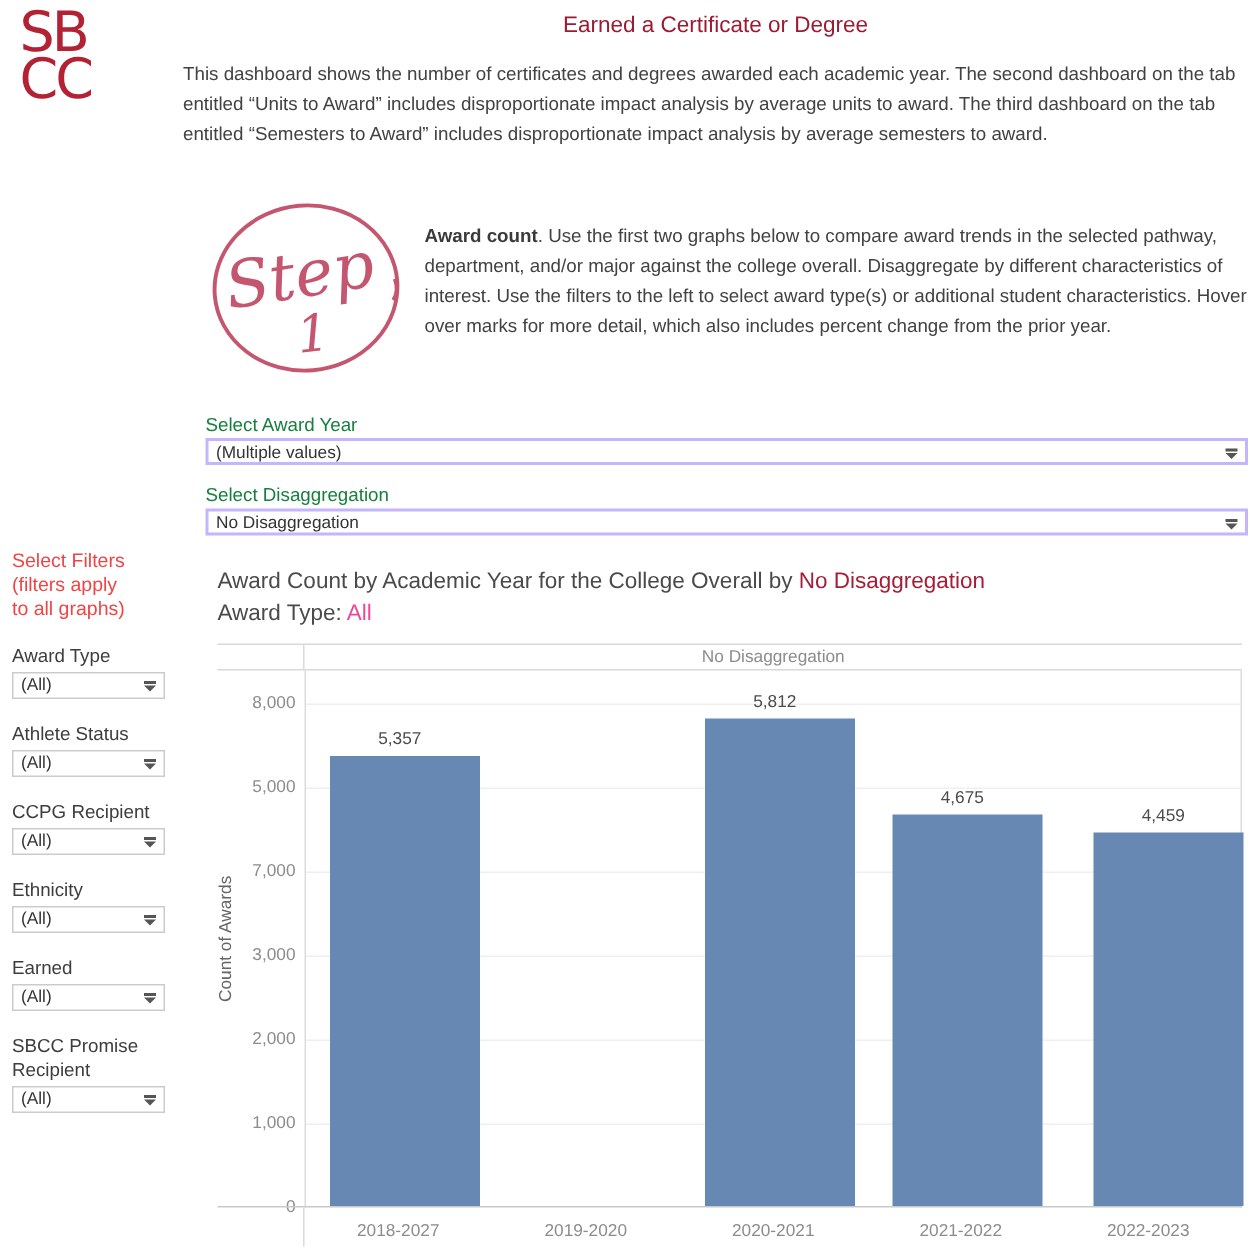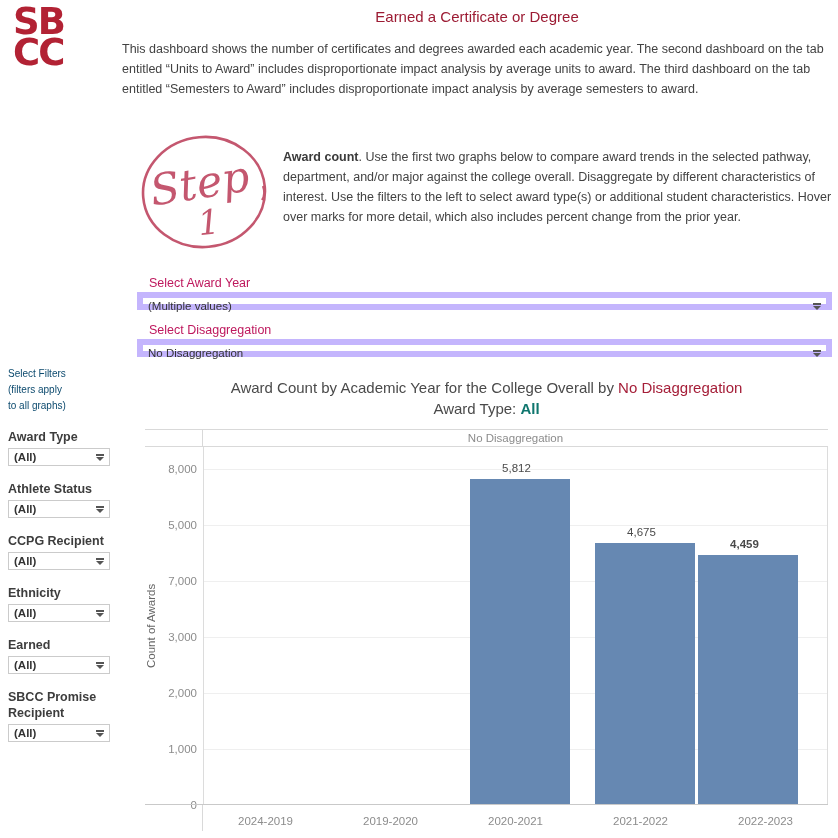--- a/index.html
+++ b/index.html
@@ -4,68 +4,68 @@
 <style>
   * { margin:0; padding:0; box-sizing:border-box; }
   html,body { background:#ffffff; }
   .page {
     position:relative; width:838px; height:838px; background:#fff;
     font-family:"Liberation Sans", sans-serif; overflow:hidden;
   }
   
   .logo {
     position:absolute; left:13px; top:6px; color:#b22234;
-    font-family:"DejaVu Sans", sans-serif; font-weight:bold;
+    font-family:"DejaVu Sans", sans-serif; font-weight:normal;
     font-size:37px; line-height:31px; letter-spacing:-2px;
   }
   
   .page-title {
     position:absolute; left:120px; top:8px; width:714px; text-align:center;
     font-size:15px; color:#9c1b33;
   }
   .intro {
     position:absolute; left:122px; top:40px; width:710px;
     font-size:12.5px; color:#424242; line-height:1.58;
   }
   
   .step-figure { position:absolute; left:138px; top:132px; }
   .step-text {
     position:absolute; left:283px; top:147px; width:554px;
     font-size:12.5px; color:#424242; line-height:1.6;
   }
   .step-text b { color:#3a3a3a; }
   
-  .sel-label { position:absolute; left:137px; font-size:12.5px; color:#be185d;margin-left:12px; }
+  .sel-label { position:absolute; left:137px; font-size:12.5px; color:#15803d; }
   .dd {
-    position:absolute; background:#fff; border:6px solid #c4b5fd;
+    position:absolute; background:#fff; border:2px solid #c4b5fd;
     height:18px; font-size:11.5px; color:#333; line-height:16px;
     padding-left:5px; cursor:pointer;
   }
   .dd-main { left:137px; width:695px; }
   .dda { position:absolute; right:5px; top:5px; width:8px; }
   .dda::before { content:""; display:block; width:8px; height:1.5px; background:#555; }
   .dda::after {
     content:""; display:block; width:0; height:0; margin-top:1.5px;
     border-left:4px solid transparent; border-right:4px solid transparent;
     border-top:4px solid #555;
   }
   
   .sidebar { position:absolute; left:8px; top:366px; width:112px; }
-  .sb-heading { color:#0c4a6e; font-size:10px; line-height:16px; }
-  .filter-group { margin-top:15px;font-weight:bold; }
+  .sb-heading { color:#ef4444; font-size:13px; line-height:16px; }
+  .filter-group { margin-top:15px; }
   .filter-label { font-size:12.5px; color:#3d3d3d; line-height:16px; margin-bottom:3px; }
   .filter-dd { position:relative; width:102px; height:18px; border:1px solid #cbcbcb;
     font-size:11.5px; color:#333; line-height:16px; padding-left:5px; cursor:pointer; }
   
   .chart-title {
-    position:absolute; left:145px; top:377px; width:683px; text-align:center;
+    position:absolute; left:145px; top:377px; width:683px; 
     font-size:15px; color:#4a4a4a; line-height:21px;
   }
   .hl { color:#a51e38; }
-  .hl-b { color:#0f766e; font-weight:bold; }
+  .hl-b { color:#ec4899; font-weight:normal; }
   .pane-header {
     position:absolute; left:145px; top:429px; width:683px; height:18px;
     border-top:1px solid #d9d9d9; border-bottom:1px solid #d9d9d9;
   }
   .pane-header .ph-text {
     position:absolute; left:58px; width:625px; text-align:center;
     font-size:11.5px; color:#8c8c8c; line-height:16px;
   }
   .ph-div { position:absolute; left:57px; top:0; width:1px; height:17px; background:#d9d9d9; }
   .plot-wrap { position:absolute; left:145px; top:447px; width:683px; height:385px; }
@@ -208,37 +208,41 @@
         <div class="ytick" style="top: 71.3125px;">5,000</div>
         <div class="ytick" style="top: 15.375px;">8,000</div>
       </div>
     <div class="plot-area" id="plot-area">
         <div class="gridline" style="top: 302.062px;"></div>
         <div class="gridline" style="top: 246.125px;"></div>
         <div class="gridline" style="top: 190.188px;"></div>
         <div class="gridline" style="top: 134.25px;"></div>
         <div class="gridline" style="top: 78.3125px;"></div>
         <div class="gridline" style="top: 22.375px;"></div>
+        <div class="bar-col" style="left: 0px; width: 125px; height: 358px;">
+          <div class="bar" style="height: 299.657px; background: rgb(102, 136, 178);"></div>
+          <div class="bar-label" style="bottom: 304.657px;">5,357</div>
+        </div>
         <div class="bar-col" style="left: 250px; width: 125px; height: 358px;">
           <div class="bar" style="height: 325.109px; background: rgb(102, 136, 178);"></div>
           <div class="bar-label" style="bottom: 330.109px;">5,812</div>
         </div>
         <div class="bar-col" style="left: 375px; width: 125px; height: 358px;">
           <div class="bar" style="height: 261.508px; background: rgb(102, 136, 178);"></div>
           <div class="bar-label" style="bottom: 266.508px;">4,675</div>
         </div>
-        <div class="bar-col" style="left: 478px; width: 125px; height: 414px; font-weight: bold;">
+        <div class="bar-col" style="left: 509px; width: 125px; height: 414px;">
           <div class="bar" style="height: 249.425px; background: rgb(102, 136, 178);"></div>
           <div class="bar-label" style="bottom: 254.425px;">4,459</div>
         </div>
       </div>
     <div class="baseline"></div>
     <div class="axis-stub"></div>
     <div class="xlabels" id="xlabels">
-        <div class="xlabel">2024-2019</div>
+        <div class="xlabel">2018-2027</div>
         <div class="xlabel">2019-2020</div>
         <div class="xlabel">2020-2021</div>
         <div class="xlabel">2021-2022</div>
         <div class="xlabel">2022-2023</div>
       </div>
   </div>
 
 </div>
 
 </body></html>

